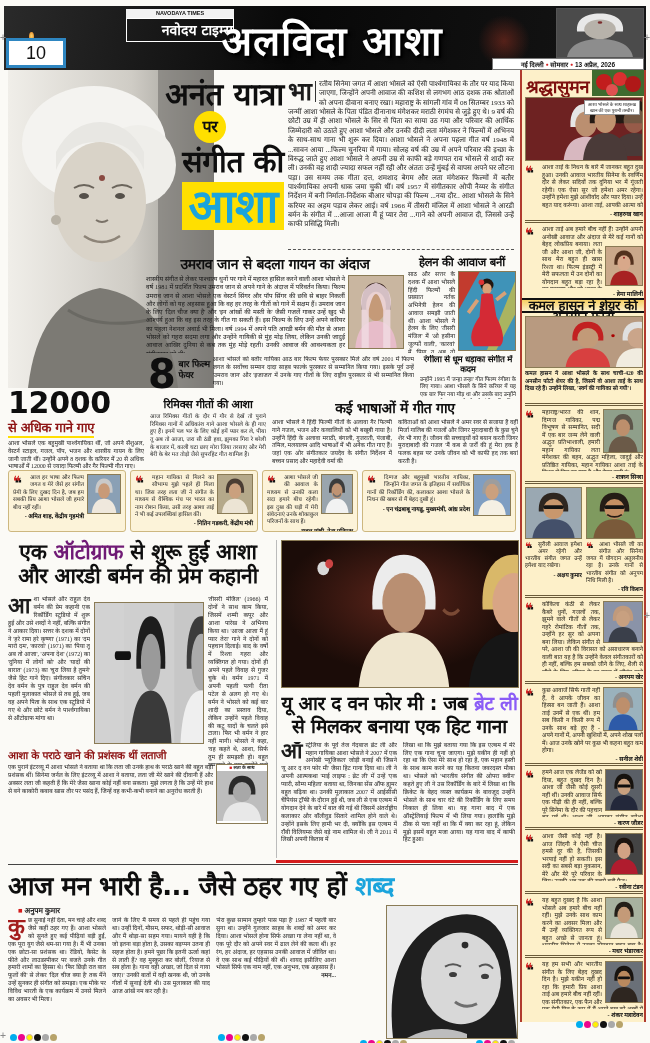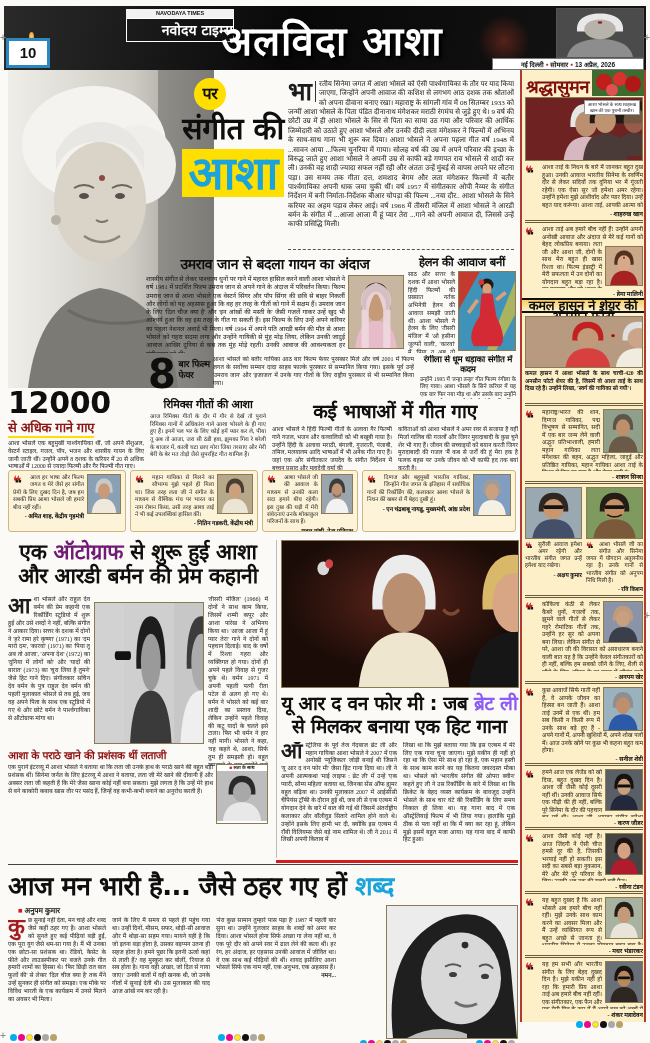--- a/index.html
+++ b/index.html
@@ -37,21 +37,21 @@
 </symbol>
 </svg>
 
 <div id="page">
 
   <div class="abs" style="left:4px;top:6px;width:642px;height:64px;background:radial-gradient(circle at 30px 48px,rgba(255,170,60,.55),transparent 16px),radial-gradient(circle at 500px 35px,rgba(190,60,40,.4),transparent 26px),linear-gradient(100deg,#2a2a2a,#080808 45%,#151515)">
     <div class="abs" style="left:24px;top:34px;width:7px;height:22px;background:#e9e2d2;border-radius:2px"></div>
     <div class="abs" style="left:25px;top:26px;width:5px;height:8px;background:radial-gradient(#ffd76a,#e07b1f);border-radius:50% 50% 50% 50%/60% 60% 40% 40%"></div>
     <div class="abs" style="left:122px;top:3px;width:108px;height:9px;background:#f2f2f2;color:#111;font-size:5.5px;font-weight:bold;text-align:center;font-family:'Liberation Sans',sans-serif;line-height:9px">NAVODAYA TIMES</div>
     <div class="abs" style="left:122px;top:12px;width:108px;height:24px;border:1px solid #fff;color:#fff;font-size:14px;font-weight:bold;text-align:right;line-height:22px;font-family:'DejaVu Sans',sans-serif">नवोदय टाइम्स</div>
-    <div class="abs" style="left:2px;top:32px;width:44px;height:30px;background:#fff;border:3px solid #2e86c1;color:#111;font-size:15px;font-weight:bold;text-align:center;line-height:24px;font-family:'Liberation Sans',sans-serif">10</div>
+    <div class="abs" style="left:2px;top:32px;width:60px;height:30px;background:#fff;border:3px solid #2e86c1;color:#111;font-size:18px;font-weight:normal;text-align:center;line-height:24px;font-family:'Liberation Sans',sans-serif">10</div>
     <div class="abs" style="left:150px;top:6px;width:356px;height:56px;color:#fff;font-size:40px;font-weight:bold;text-align:center;font-family:'DejaVu Sans',sans-serif;text-shadow:2px 2px 0 #000,3px 3px 4px #000;letter-spacing:1px"><span>अलविदा आशा</span></div>
     <div class="abs phbox" style="left:552px;top:2px;width:88px;height:50px;border-color:#555">
       <svg class="ph" viewBox="0 0 60 64" preserveAspectRatio="none">
           <use href="#bust" style="--bg:#4b4b4b;--hair:#e8e8e8;--skin:#b7b2aa;--cloth:#8d8d8d"></use>
           <circle cx="30" cy="18" r="1.6" fill="#7a2b2b"></circle>
         </svg>
     </div>
     <div class="abs" style="left:488px;top:52px;width:152px;height:12px;background:#fff;border:1px solid #777;font-size:6.5px;font-weight:bold;text-align:center;line-height:10px;color:#111;font-family:'Liberation Sans',sans-serif">
       <span>नई दिल्ली</span> <span class="rb">●</span> <span>सोमवार</span> <span class="rb">●</span> <span>13 अप्रैल, 2026</span>
     </div>
@@ -80,20 +80,21 @@
       <circle cx="94" cy="108" r="3" fill="#8a4a42"></circle>
       <path d="M88 150 q6 4 12 0" stroke="#7a7268" stroke-width="2" fill="none"></path>
       <path d="M76 166 q18 12 36 0" stroke="#8d8478" stroke-width="2.5" fill="none"></path>
       <circle cx="48" cy="150" r="5" fill="#b8b2a6"></circle>
       <path d="M20 318 Q30 230 92 218 Q160 228 170 318 Z" fill="#7c7a74"></path>
       <path d="M60 240 q30 20 80 10" stroke="#5f5d58" stroke-width="3" fill="none" opacity=".6"></path>
     </svg>
   </div>
 
   <div class="abs" style="left:112px;top:78px;width:172px;height:172px;text-align:right">
+    <div class="hd" style="font-size:31px;line-height:1.05">अनंत यात्रा</div>
     <div style="height:34px;position:relative">
       <span class="hd" style="position:absolute;right:58px;top:0;width:32px;height:32px;background:#ffdf00;border-radius:50%;font-size:16px;line-height:32px;text-align:center">पर</span>
     </div>
     <div class="hd" style="font-size:30px;line-height:1.1">संगीत की</div>
     <div style="margin-top:4px"><span class="hd" style="display:inline-block;background:#ffdf00;color:#1ba4dc;font-size:46px;line-height:1.05;padding:0 6px">आशा</span></div>
   </div>
 
   <div class="abs bt" style="left:288px;top:80px;width:226px;height:170px;font-size:7.1px;border-bottom:1.5px dashed #555;padding-bottom:3px">
     <span class="dc" style="font-size:25px;border-right:1.5px solid #333;padding-right:3px">भा</span>
     <span>रतीय सिनेमा जगत में आशा भोसले को ऐसी पार्श्वगायिका के तौर पर याद किया जाएगा, जिन्होंने अपनी आवाज की कशिश से लगभग आठ दशक तक श्रोताओं को अपना दीवाना बनाए रखा। महाराष्ट्र के सांगली गांव में 08 सितम्बर 1933 को जन्मीं आशा भोसले के पिता पंडित दीनानाथ मंगेशकर मराठी रंगमंच से जुड़े हुए थे। 9 वर्ष की छोटी उम्र में ही आशा भोसले के सिर से पिता का साया उठ गया और परिवार की आर्थिक जिम्मेदारी को उठाते हुए आशा भोसले और उनकी दीदी लता मंगेशकर ने फिल्मों में अभिनय के साथ-साथ गाना भी शुरू कर दिया। आशा भोसले ने अपना पहला गीत वर्ष 1948 में ...सावन आया ...फिल्म चुनरिया में गाया। सोलह वर्ष की उम्र में अपने परिवार की इच्छा के विरुद्ध जाते हुए आशा भोसले ने अपनी उम्र से काफी बड़े गणपत राव भोसले से शादी कर ली। उनकी वह शादी ज्यादा सफल नहीं रही और अंततः उन्हें मुंबई से वापस अपने घर लौटना पड़ा। उस समय तक गीता दत्त, शमशाद बेगम और लता मंगेशकर फिल्मों में बतौर पार्श्वगायिका अपनी धाक जमा चुकी थीं। वर्ष 1957 में संगीतकार ओपी नैय्यर के संगीत निर्देशन में बनी निर्माता-निर्देशक बीआर चोपड़ा की फिल्म ...नया दौर.. आशा भोसले के सिने करियर का अहम पड़ाव लेकर आई। वर्ष 1966 में तीसरी मंजिल में आशा भोसले ने आरडी बर्मन के संगीत में ...आजा आजा मैं हूं प्यार तेरा ...गाने को अपनी आवाज दी, जिससे उन्हें काफी प्रसिद्धि मिली।</span>
@@ -148,21 +149,21 @@
     <div class="hd" style="font-size:13px;color:#8e1515;border-bottom:2px solid #ffdf00;display:inline-block">से अधिक गाने गाए</div>
     <div class="bt" style="font-size:5.9px;margin-top:2px;height:34px">आशा भोसले एक बहुमुखी पार्श्वगायिका थीं, जो अपने सेंशुअल, वेस्टर्न स्टाइल, गजल, पॉप, भजन और शास्त्रीय गायन के लिए जानी जाती थीं। उन्होंने अपने 8 दशक के करियर में 20 से अधिक भाषाओं में 12000 से ज्यादा फिल्मी और गैर फिल्मी गीत गाए।</div>
   </div>
 
   <div class="abs" style="left:150px;top:396px;width:116px;height:72px;overflow:hidden">
     <div class="hd" style="font-size:11px;text-align:center">रिमिक्स गीतों की आशा</div>
     <div class="bt" style="font-size:5.8px;margin-top:2px">आज रिमिक्स गीतों के दौर में गौर से देखें तो पुराने रिमिक्स गानों में अधिकांश गाने आशा भोसले के ही गाए हुए हैं। इनमें पल भर के लिए कोई हमें प्यार कर ले, पीया तू अब तो आजा, जरा सी ठंडी हवा, झुमका गिरा रे बरेली के बाजार में, काली घटा छाए मोरा जिया तरसाए और मेरी बेरी के बेर मत तोड़ो जैसे सुपरहिट गीत शामिल हैं।</div>
   </div>
 
   <div class="abs" style="left:272px;top:398px;width:246px;height:70px">
-    <div class="hd" style="font-size:19px;text-align:center">कई भाषाओं में गीत गाए</div>
+    <div class="hd" style="font-size:14px;text-align:center">कई भाषाओं में गीत गाए</div>
     <div style="display:flex;gap:6px;margin-top:2px">
       <div class="bt" style="width:120px;height:48px;font-size:5.9px">आशा भोसले ने हिंदी फिल्मी गीतों के अलावा गैर फिल्मी गाने गजल, भजन और कव्वालियों को भी बखूबी गाया है। उन्होंने हिंदी के अलावा मराठी, बंगाली, गुजराती, पंजाबी, तमिल, मलयालम आदि भाषाओं में भी अनेक गीत गाए हैं। जहां एक ओर संगीतकार जयदेव के संगीत निर्देशन में बच्चन प्रसाद और महादेवी वर्मा की</div>
       <div class="bt" style="width:120px;height:48px;font-size:5.9px">कविताओं को आशा भोसले ने अमर स्वर से सजाया है वहीं मिर्जा गालिब की गजलों और जिगर मुरादाबादी के कुछ चुने शेर भी गाए हैं। जीवन की सच्चाइयों को बयान करती जिगर मुरादाबादी की गजल 'मैं कब से जर्रों की हूं मेरा हक है फलक बहस पर' उनके जीवन को भी काफी हद तक बयां करती है।</div>
     </div>
   </div>
 
   <div class="abs lq" style="left:8px;top:470px;width:118px;height:62px">
     <span class="qg">❝</span>
     <span class="pfr" style="width:34px;height:40px">
         <svg class="ph" viewBox="0 0 60 64" preserveAspectRatio="none">

